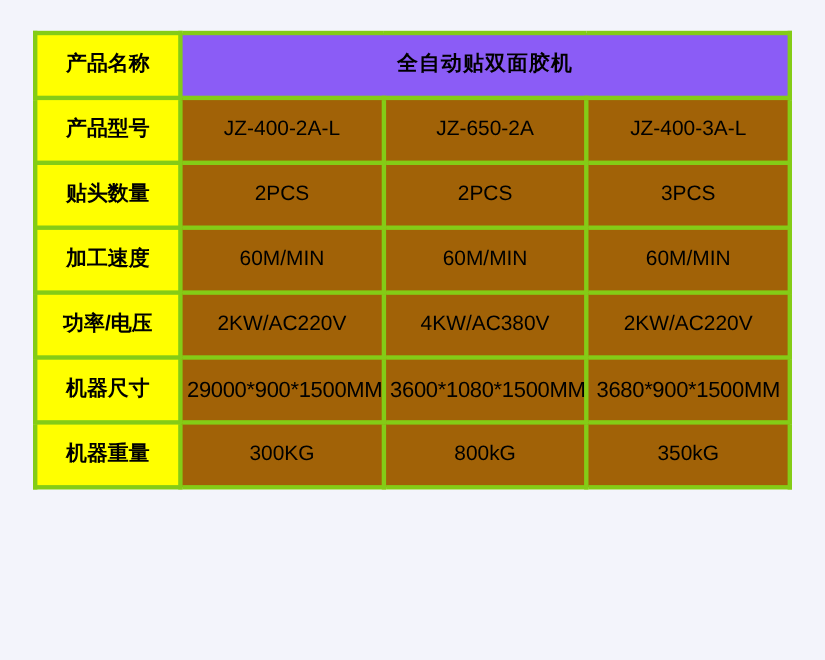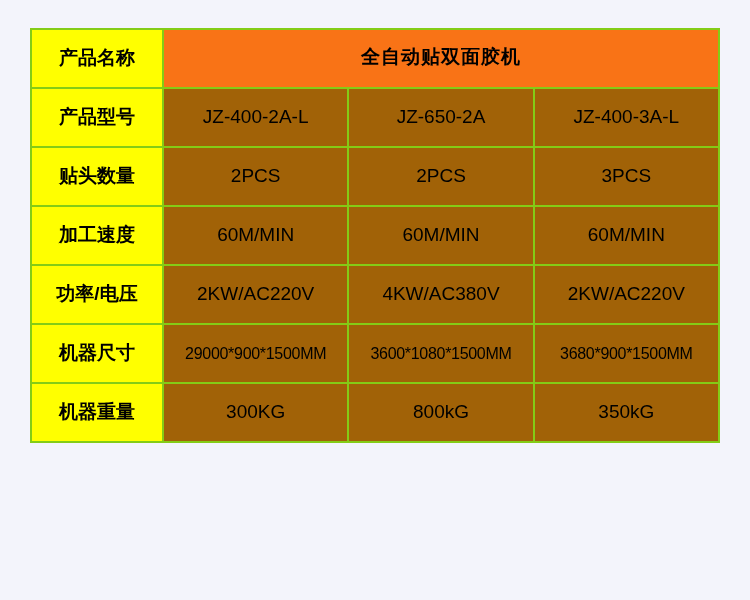--- a/index.html
+++ b/index.html
@@ -23,49 +23,48 @@
     justify-content: center;
   }
   table.spec-table {
     border-collapse: collapse;
     width: 690px;
     table-layout: fixed;
     background: #ffffff;
     border: 2px solid #000000;
   }
   table.spec-table td {
-    border: 2px solid #84cc16;
+    border: 4px solid #84cc16;
     text-align: center;
     vertical-align: middle;
     height: 59px;
     font-size: 19px;
     color: #000000;
     padding: 2px 4px;
     box-sizing: border-box;
     line-height: 1.2;
   }
   td.label-cell {
     background: #ffff00;
     font-weight: bold;
     width: 132px;
     font-size: 20px;
   }
   td.title-cell {
-    background: #f97316;
+    background: #8b5cf6;
     font-weight: bold;
     font-size: 25px;
     letter-spacing: 1px;
-    font-family: Liberation Mono, monospace;
   }
   td.value-cell {
     background: #a16207;
     font-size: 19px;
   }
   td.value-cell.small {
-    font-size: 16px;
+    font-size: 20px;
     letter-spacing: -0.3px;
   }
 </style>
 </head>
 <body>
 
 <div class="sheet">
   <table class="spec-table">
     <tbody>
       <tr>

